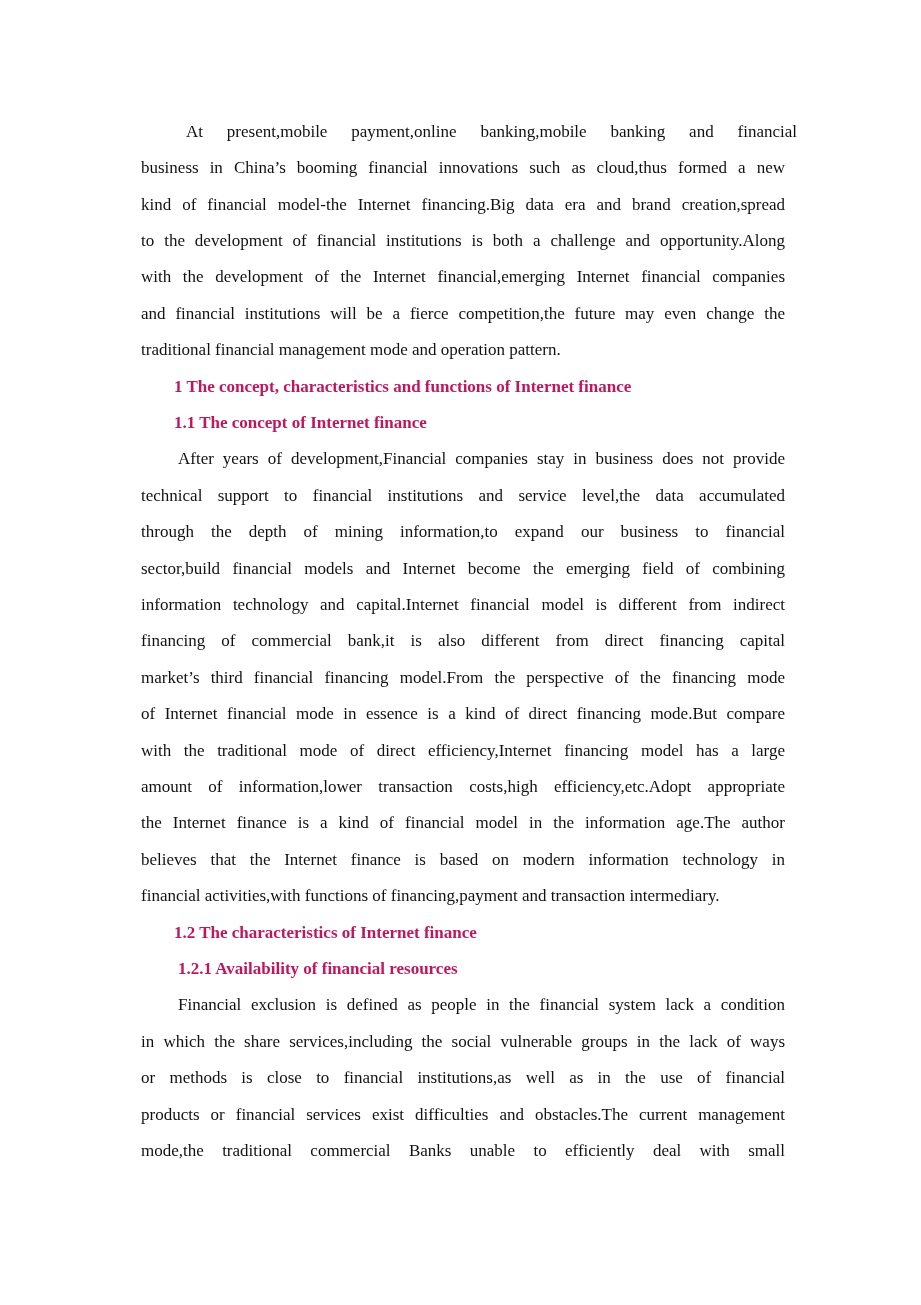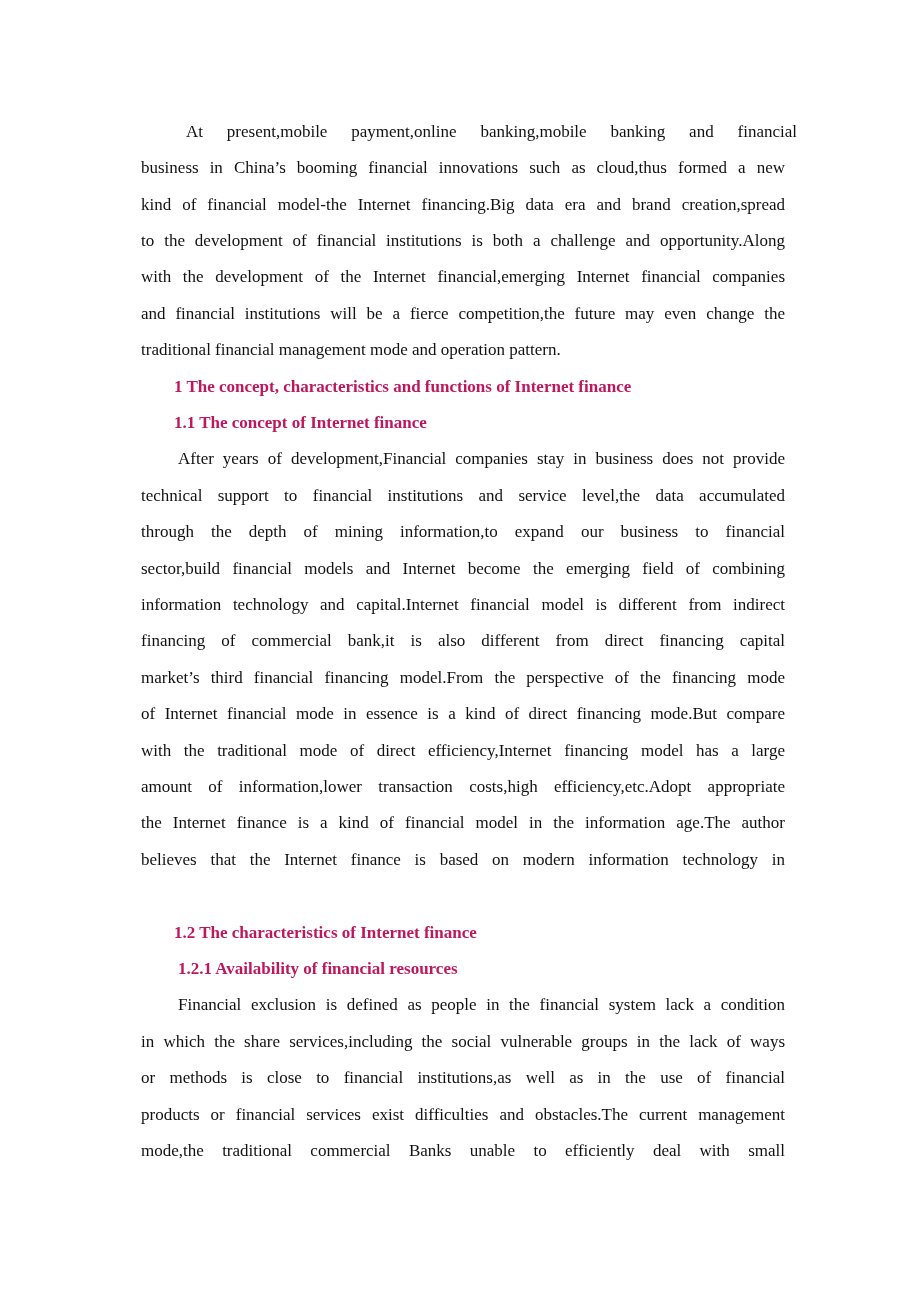--- a/index.html
+++ b/index.html
@@ -51,20 +51,21 @@
   <div class="line" style="top:521px">through the depth of mining information,to expand our business to financial</div>
   <div class="line" style="top:558px">sector,build financial models and Internet become the emerging field of combining</div>
   <div class="line" style="top:594px">information technology and capital.Internet financial model is different from indirect</div>
   <div class="line" style="top:630px">financing of commercial bank,it is also different from direct financing capital</div>
   <div class="line" style="top:667px">market’s third financial financing model.From the perspective of the financing mode</div>
   <div class="line" style="top:703px">of Internet financial mode in essence is a kind of direct financing mode.But compare</div>
   <div class="line" style="top:740px">with the traditional mode of direct efficiency,Internet financing model has a large</div>
   <div class="line" style="top:776px">amount of information,lower transaction costs,high efficiency,etc.Adopt appropriate</div>
   <div class="line" style="top:812px">the Internet finance is a kind of financial model in the information age.The author</div>
   <div class="line" style="top:849px">believes that the Internet finance is based on modern information technology in</div>
+  <div class="line last" style="top:885px">financial activities,with functions of financing,payment and transaction intermediary.</div>
 
   <div class="heading" style="left:174px; top:922px">1.2 The characteristics of Internet finance</div>
   <div class="heading" style="left:178px; top:958px">1.2.1 Availability of financial resources</div>
 
   <div class="line indent2" style="top:994px">Financial exclusion is defined as people in the financial system lack a condition</div>
   <div class="line" style="top:1031px">in which the share services,including the social vulnerable groups in the lack of ways</div>
   <div class="line" style="top:1067px">or methods is close to financial institutions,as well as in the use of financial</div>
   <div class="line" style="top:1104px">products or financial services exist difficulties and obstacles.The current management</div>
   <div class="line" style="top:1140px">mode,the traditional commercial Banks unable to efficiently deal with small</div>
 

